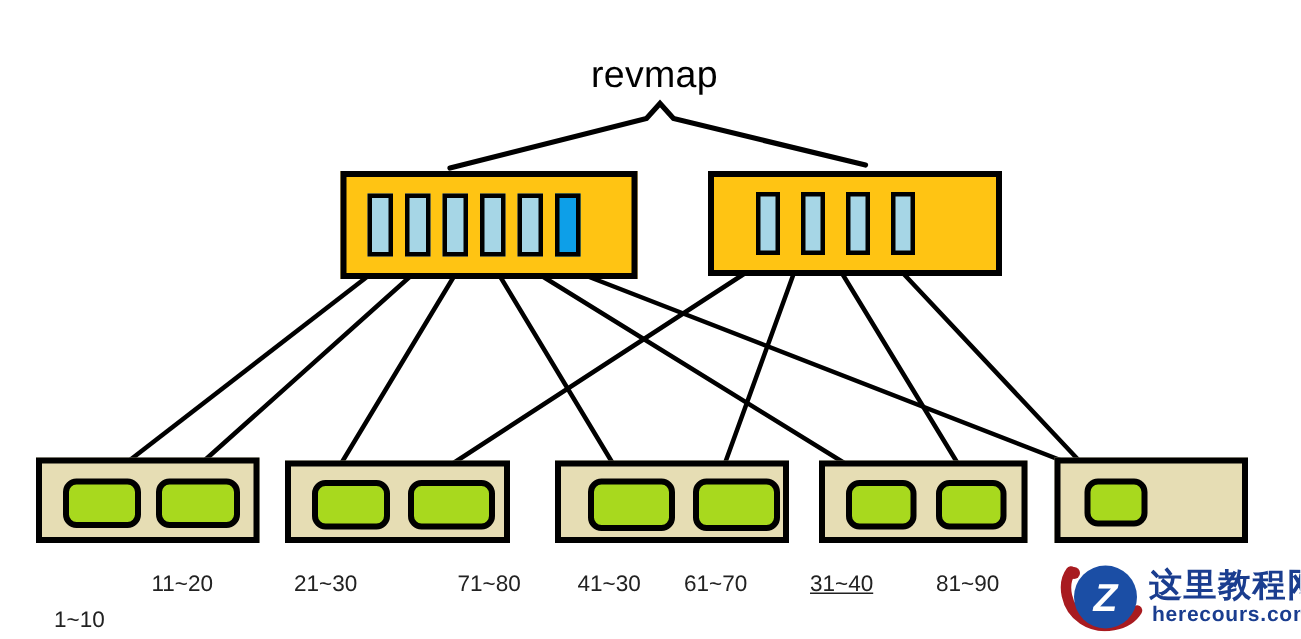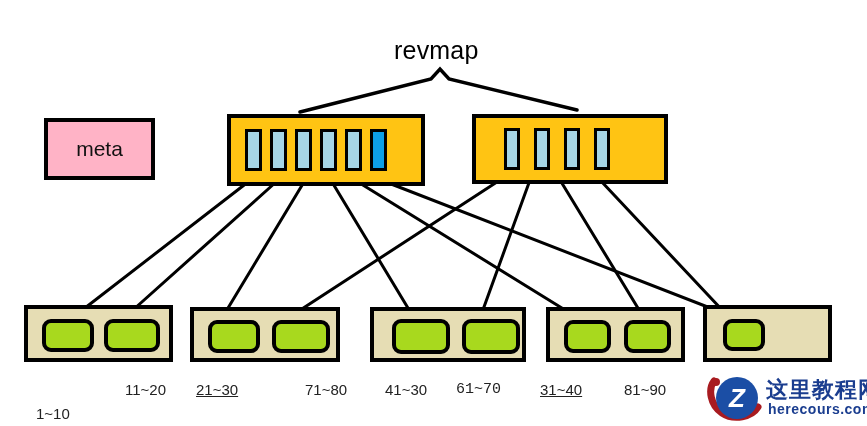--- a/index.html
+++ b/index.html
@@ -199,23 +199,20 @@
       <line x1="530" y1="180" x2="480" y2="318"></line>
 
       <line x1="560" y1="180" x2="644" y2="318"></line>
 
       <line x1="600" y1="180" x2="724" y2="312"></line>
     </g>
   </svg>
 
   <div class="title-label">revmap</div>
 
-  <div class="node meta-box">
-    <span class="meta-text">meta</span>
-  </div>
 
   <div class="node revmap-page" id="revmap-page-0">
     <div class="revmap-slot"></div>
     <div class="revmap-slot"></div>
     <div class="revmap-slot"></div>
     <div class="revmap-slot"></div>
     <div class="revmap-slot"></div>
     <div class="revmap-slot highlight"></div>
   </div>
 
@@ -244,25 +241,25 @@
   <div class="node heap-page" style="left:546px; top:307px; width:139px; height:55px;">
     <div class="heap-tuple" style="left:14px; top:9px; width:47px; height:33px;"></div>
     <div class="heap-tuple" style="left:74px; top:9px; width:47px; height:33px;"></div>
   </div>
 
   <div class="node heap-page" style="left:703px; top:305px; width:129px; height:57px;">
     <div class="heap-tuple" style="left:16px; top:10px; width:42px; height:32px;"></div>
   </div>
 
   <div class="range-label" style="left:36px;margin-top:24px;">1~10</div>
-  <div class="range-label" style="left:101px;margin-left:24px;">11~20</div>
-  <div class="range-label" style="left:196px;text-decoration:underline;">21~30</div>
+  <div class="range-label" style="left:101px;">11~20</div>
+  <div class="range-label" style="left:196px;">21~30</div>
   <div class="range-label" style="left:264px;margin-left:41px;">71~80</div>
   <div class="range-label" style="left:385px;">41~30</div>
-  <div class="range-label" style="left:456px;font-family:Liberation Mono, monospace;">61~70</div>
+  <div class="range-label" style="left:456px;">61~70</div>
   <div class="range-label" style="left:540px;text-decoration:underline;">31~40</div>
   <div class="range-label" style="left:624px;">81~90</div>
 
   <div id="watermark">
     <svg class="wm-swoosh" viewBox="0 0 60 46">
       <path d="M8,6 C2,14 4,30 16,38 C28,46 46,42 52,32" stroke="#a81b20" stroke-width="7" fill="none" stroke-linecap="round"></path>
       <circle cx="10" cy="7" r="4" fill="#a81b20"></circle>
     </svg>
     <div class="wm-disc"></div>
     <div class="wm-z">Z</div>

